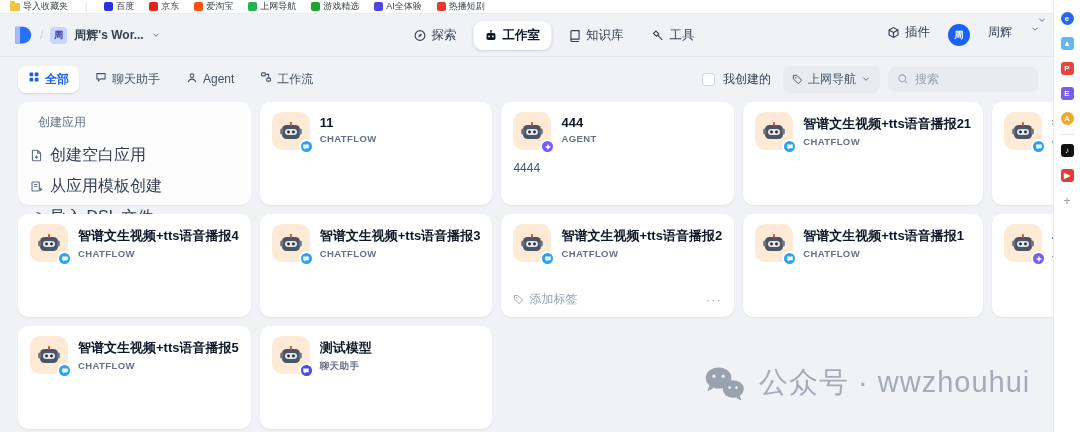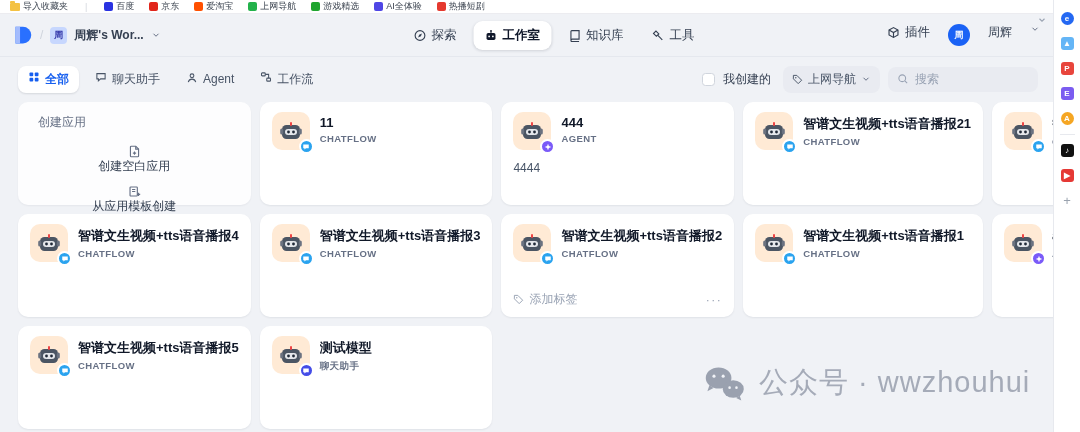--- a/index.html
+++ b/index.html
@@ -49,21 +49,21 @@
   .search-box { display:flex; align-items:center; gap:6px; background:#e9ebf1; border-radius:8px; padding:0 9px; height:25px; width:150px; }
   .search-box .ico svg { width:12px; height:12px; display:block; color:#98a2b3; }
   .search-box input { border:none; outline:none; background:transparent; font-size:12px; width:110px; color:#354052; font-family:"Liberation Sans",sans-serif; }
   .search-box input::placeholder { color:#98a2b3; }
 
   
   .grid { display:grid; grid-template-columns:repeat(5,1fr); gap:9px; margin:9px 42px 0 18px; grid-auto-rows:103px; }
   .card { background:#fff; border-radius:10px; box-shadow:0 1px 2px rgba(16,24,40,.07); padding:10px 12px; position:relative; cursor:pointer; }
   .create-card { background:#fdfdfe; box-shadow:0 1px 2px rgba(16,24,40,.05); }
   .create-title { font-size:12px; color:#667085; margin:2px 8px 9px; }
-  .create-opt { display:flex; align-items:center; font-size:12px; color:#354052; padding:5px 0;flex-direction:column; }
+  .create-opt { display:flex; align-items:center; gap:7px; font-size:16px; color:#354052; padding:5px 0; }
   .create-opt .ico { color:#667085; } .create-opt .ico svg { width:13px; height:13px; display:block; }
 
   .card-head { display:flex; gap:10px; align-items:flex-start; }
   .app-ico { width:38px; height:38px; background:#ffead5; border-radius:10px; display:flex; align-items:center; justify-content:center; position:relative; flex:0 0 auto; }
   .app-ico > svg { width:24px; height:24px; }
   .badge { position:absolute; right:-4px; bottom:-4px; width:15px; height:15px; border-radius:50%; border:2px solid #fff; display:flex; align-items:center; justify-content:center; }
   .badge svg { width:8px; height:8px; display:block; }
   .badge.kind-chatflow { background:#2aa3ef; }
   .badge.kind-agent { background:#7a5af8; }
   .badge.kind-chat { background:#444ce7; }

